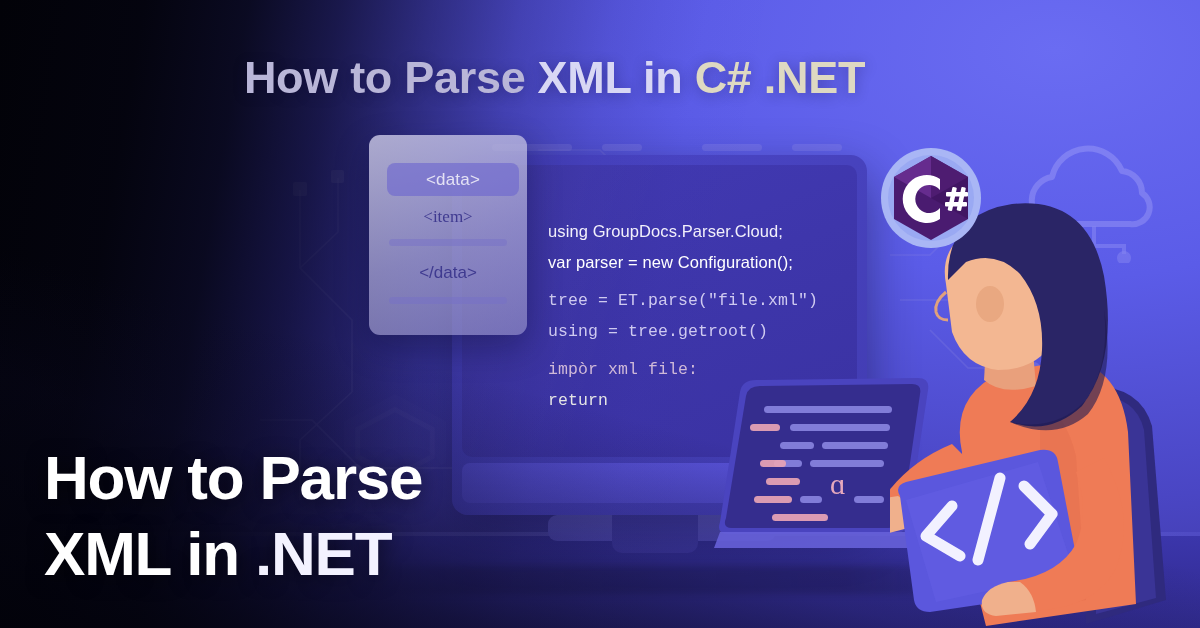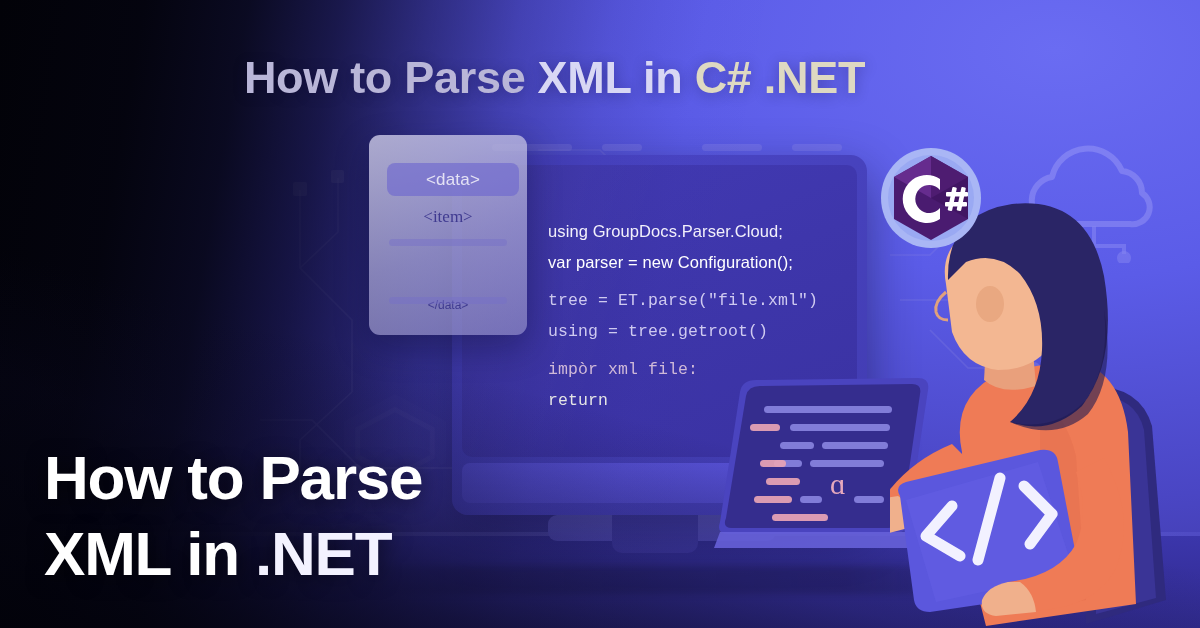--- a/index.html
+++ b/index.html
@@ -141,21 +141,21 @@
   }
   .xml-pill span{
     color:#e4e2f4;font-size:17px;font-family:"Liberation Sans",sans-serif;letter-spacing:.2px;
   }
   .xml-item{
     position:absolute;left:0;top:72px;width:158px;text-align:center;
     color:#3f3a90;font-size:17px;font-family:Liberation Serif, serif;
   }
   .xml-close{
     position:absolute;left:0;top:128px;width:158px;text-align:center;
-    color:#3f3a90;font-size:12px;font-family:"Liberation Sans",sans-serif;margin-top:35px;
+    color:#3f3a90;font-size:17px;font-family:"Liberation Sans",sans-serif;
   }
   .xml-rule{
     position:absolute;left:20px;width:118px;height:7px;border-radius:4px;
     background:rgba(118,112,200,.46);
   }
   .xml-rule.r1{top:104px;}
   .xml-rule.r2{top:162px;}
 
   
   .cs-badge{

